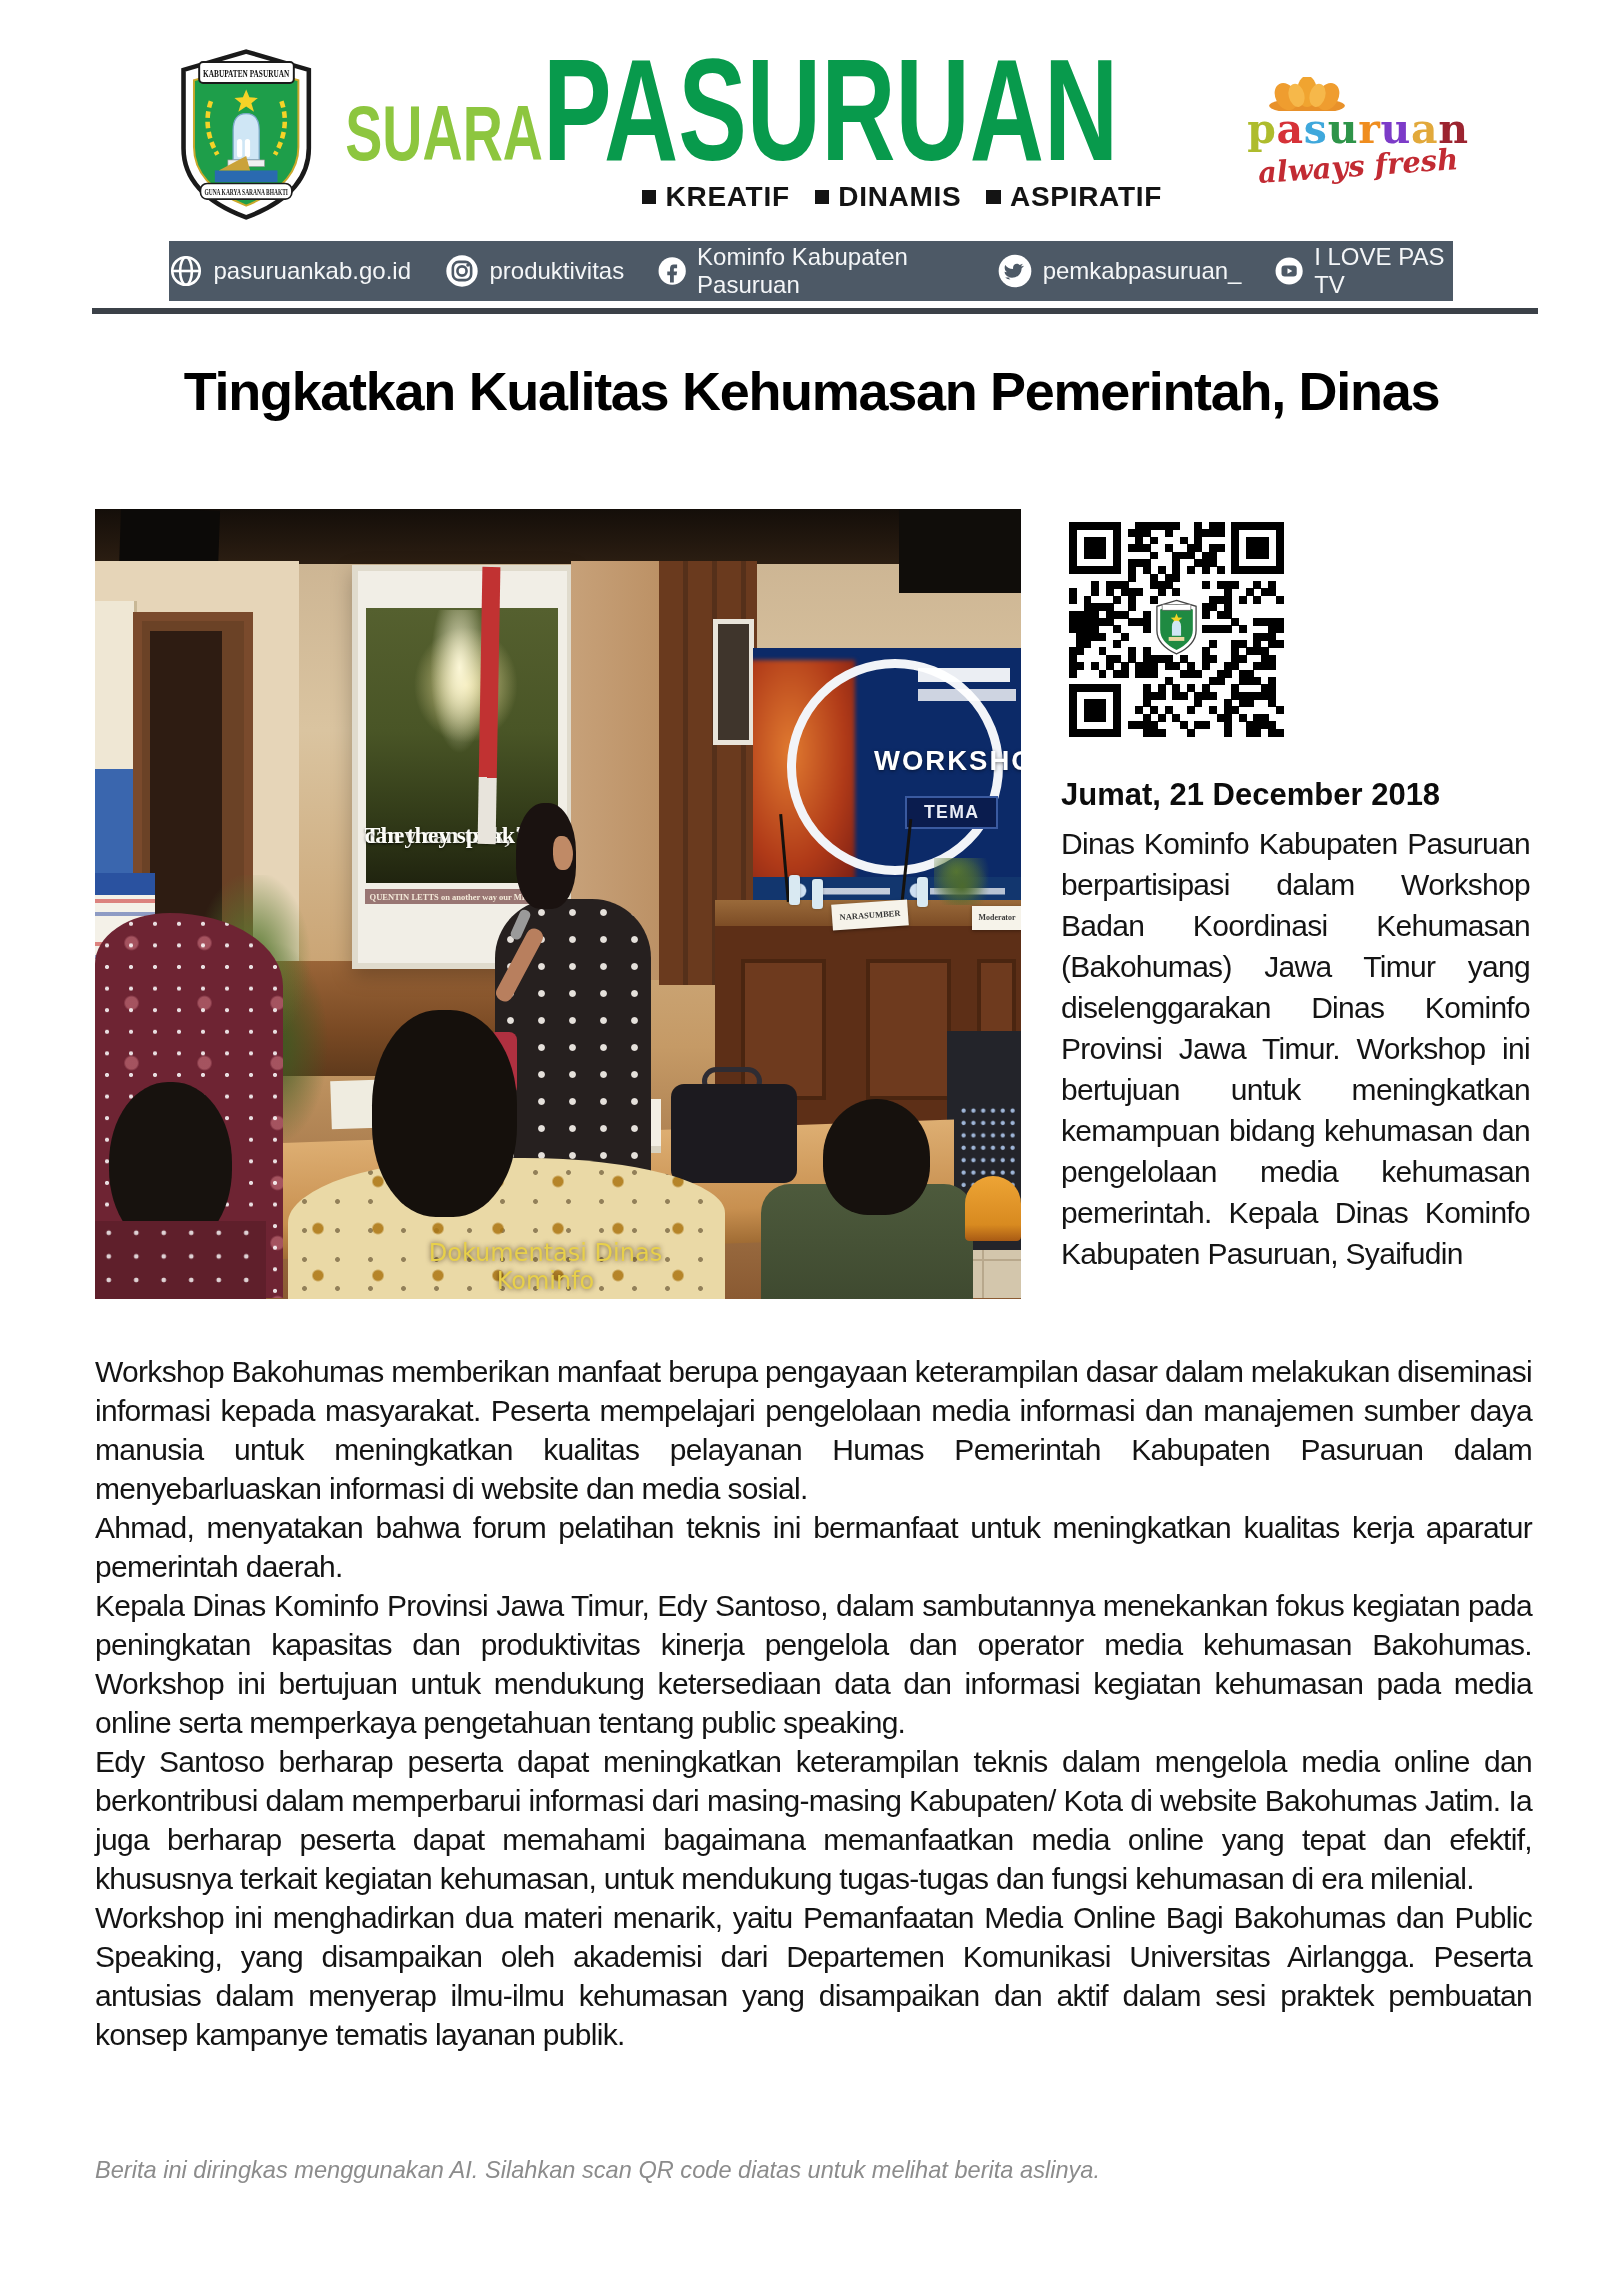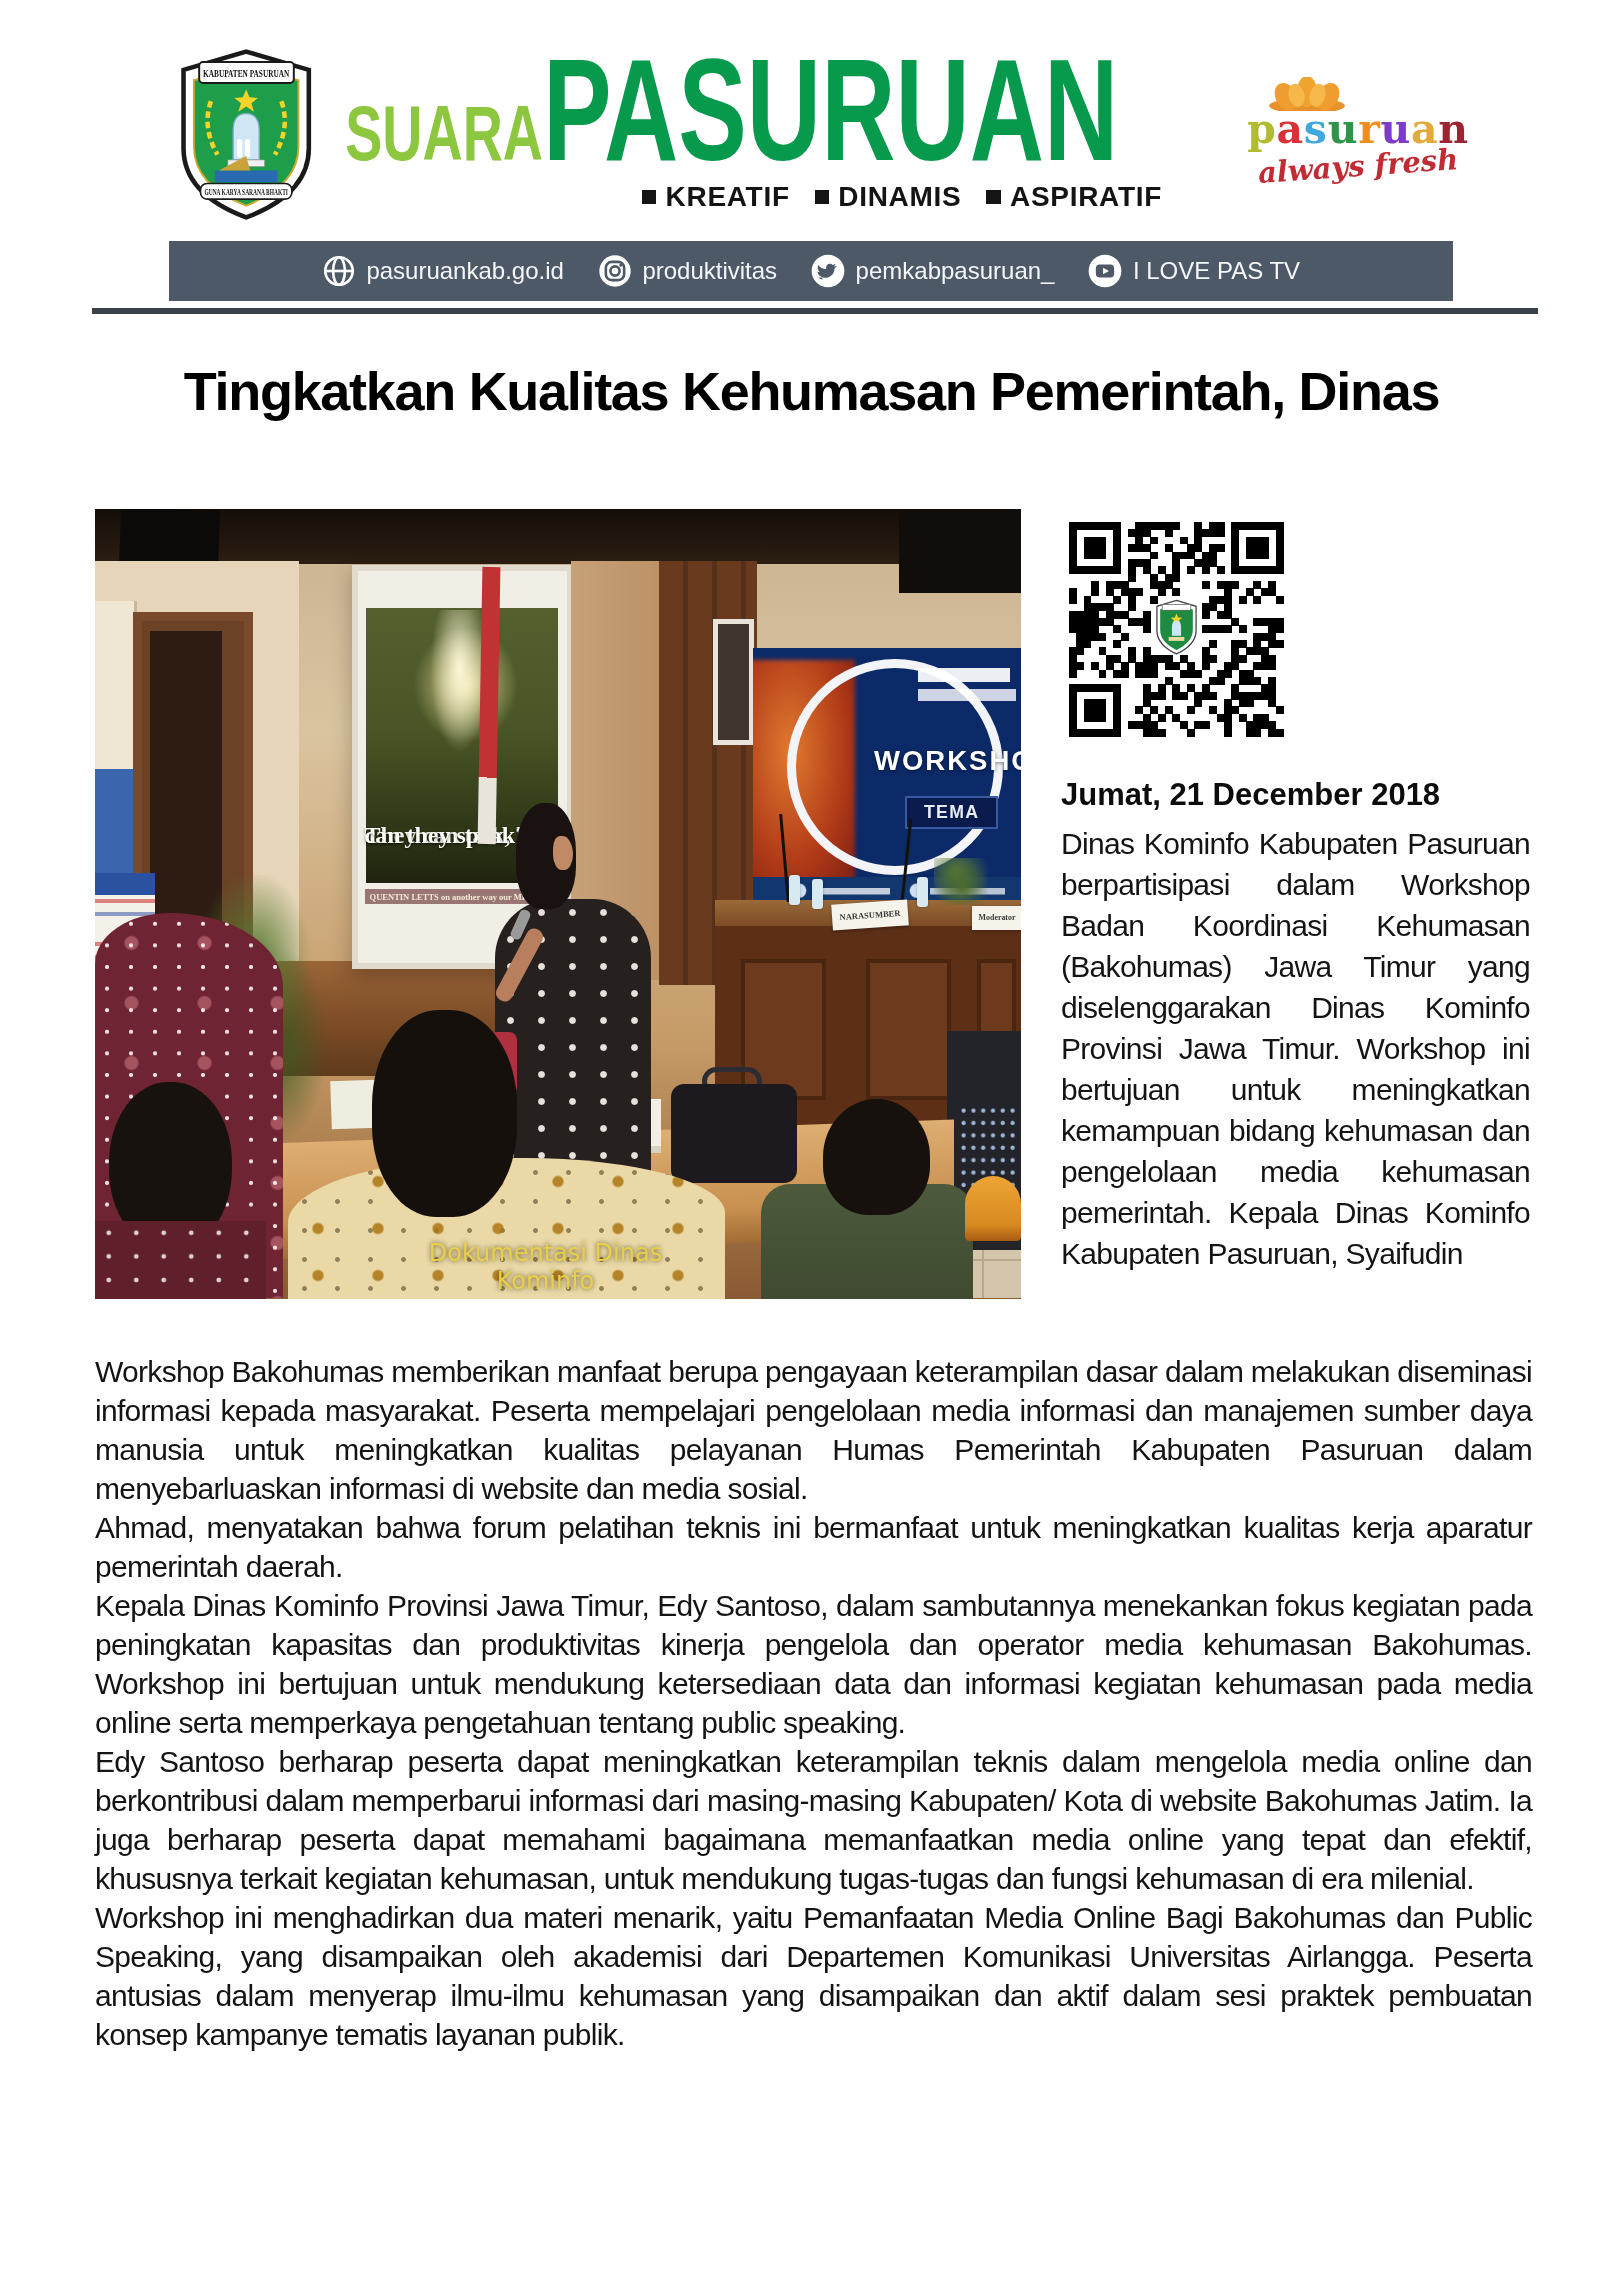--- a/index.html
+++ b/index.html
@@ -237,20 +237,27 @@
       <span>pasuruankab.go.id</span>
     </span>
     <span class="soc-item">
       <svg width="34" height="34" viewBox="0 0 52 52">
         <circle cx="26" cy="26" r="24" fill="#fff"></circle>
         <rect x="12" y="12" width="28" height="28" rx="9" fill="none" stroke="#4d5966" stroke-width="4"></rect>
         <circle cx="26" cy="26" r="7" fill="none" stroke="#4d5966" stroke-width="4"></circle>
         <circle cx="35" cy="17" r="2.6" fill="#4d5966"></circle>
       </svg>
       <span>produktivitas</span>
+    </span>
+    <span class="soc-item">
+      <svg width="34" height="34" viewBox="0 0 52 52">
+        <circle cx="26" cy="26" r="25" fill="#fff"></circle>
+        <path d="M29 14 h6 v7 h-5 q-1 0 -1 2 v4 h6 l-1 7 h-5 v13 h-7 V34 h-5 v-7 h5 v-5 q0 -8 7 -8 Z" fill="#4d5966"></path>
+      </svg>
+      <span>Kominfo Kabupaten Pasuruan</span>
     </span>
     <span class="soc-item">
       <svg width="34" height="34" viewBox="0 0 52 52">
         <circle cx="26" cy="26" r="25" fill="#fff"></circle>
         <path d="M15 35c10 4 21-2 21-13l4-4-5 1 3-4-5 2c-3-4-10-2-10 4v2c-5 0-9-2-12-6-2 5 0 9 3 11l-4-1c0 4 3 7 7 8-2 1-4 1-6 1 2 2 5 3 8 3z" fill="#4d5966"></path>
       </svg>
       <span>pemkabpasuruan_</span>
     </span>
     <span class="soc-item">
       <svg width="34" height="34" viewBox="0 0 52 52">
@@ -746,15 +753,16 @@
 
   <div class="ab datebox">Jumat, 21 December 2018</div>
   <div class="ab introcol">Dinas Kominfo Kabupaten Pasuruan berpartisipasi dalam Workshop Badan Koordinasi Kehumasan (Bakohumas) Jawa Timur yang diselenggarakan Dinas Kominfo Provinsi Jawa Timur. Workshop ini bertujuan untuk meningkatkan kemampuan bidang kehumasan dan pengelolaan media kehumasan pemerintah. Kepala Dinas Kominfo Kabupaten Pasuruan, Syaifudin</div>
   <div class="ab bodytext">
     <p>Workshop Bakohumas memberikan manfaat berupa pengayaan keterampilan dasar dalam melakukan diseminasi informasi kepada masyarakat. Peserta mempelajari pengelolaan media informasi dan manajemen sumber daya manusia untuk meningkatkan kualitas pelayanan Humas Pemerintah Kabupaten Pasuruan dalam menyebarluaskan informasi di website dan media sosial.</p>
     <p>Ahmad, menyatakan bahwa forum pelatihan teknis ini bermanfaat untuk meningkatkan kualitas kerja aparatur pemerintah daerah.</p>
     <p>Kepala Dinas Kominfo Provinsi Jawa Timur, Edy Santoso, dalam sambutannya menekankan fokus kegiatan pada peningkatan kapasitas dan produktivitas kinerja pengelola dan operator media kehumasan Bakohumas. Workshop ini bertujuan untuk mendukung ketersediaan data dan informasi kegiatan kehumasan pada media online serta memperkaya pengetahuan tentang public speaking.</p>
     <p>Edy Santoso berharap peserta dapat meningkatkan keterampilan teknis dalam mengelola media online dan berkontribusi dalam memperbarui informasi dari masing-masing Kabupaten/ Kota di website Bakohumas Jatim. Ia juga berharap peserta dapat memahami bagaimana memanfaatkan media online yang tepat dan efektif, khususnya terkait kegiatan kehumasan, untuk mendukung tugas-tugas dan fungsi kehumasan di era milenial.</p>
     <p>Workshop ini menghadirkan dua materi menarik, yaitu Pemanfaatan Media Online Bagi Bakohumas dan Public Speaking, yang disampaikan oleh akademisi dari Departemen Komunikasi Universitas Airlangga. Peserta antusias dalam menyerap ilmu-ilmu kehumasan yang disampaikan dan aktif dalam sesi praktek pembuatan konsep kampanye tematis layanan publik.</p>
   </div>
+  <div class="ab footnote">Berita ini diringkas menggunakan AI. Silahkan scan QR code diatas untuk melihat berita aslinya.</div>
 
 </div>
 
 
 </body></html>

